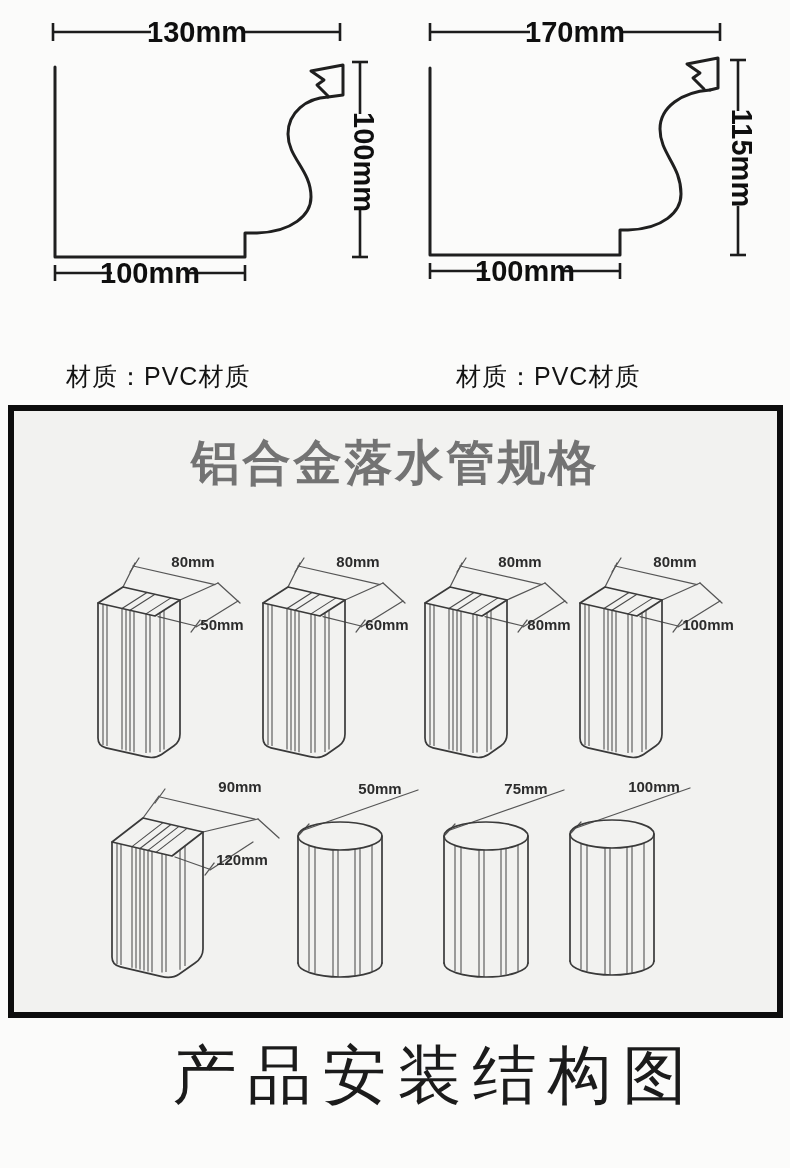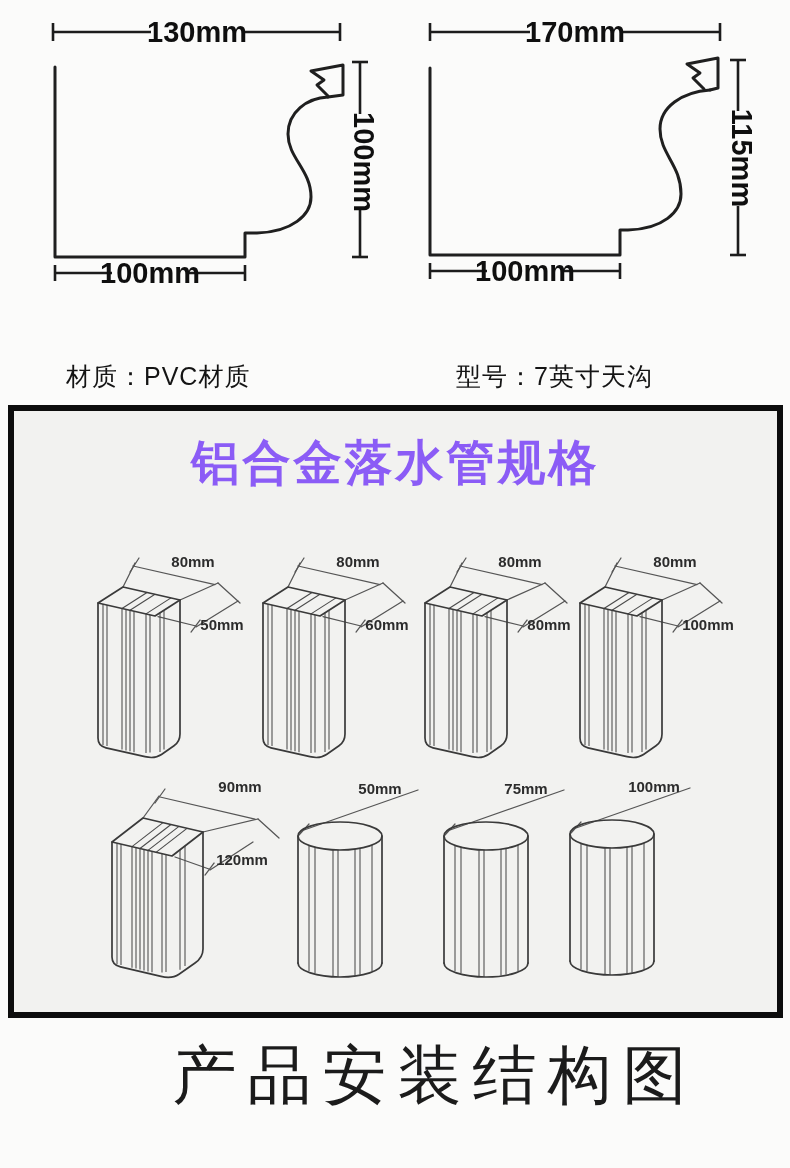--- a/index.html
+++ b/index.html
@@ -9,21 +9,21 @@
   svg text{font-family:"Liberation Sans","DejaVu Sans",sans-serif;}
 
   
   .g-dim{stroke:#1c1c1c;stroke-width:2.6;fill:none;stroke-linecap:butt;}
   .g-profile{stroke:#1f1f1f;stroke-width:3;fill:none;stroke-linejoin:round;stroke-linecap:round;}
   .g-label{font-size:29px;font-weight:bold;fill:#0f0f0f;}
   .spec-text{position:absolute;font-size:25px;line-height:32px;color:#141414;letter-spacing:1px;white-space:pre;}
 
   
   .spec-box{position:absolute;left:8px;top:405px;width:775px;height:613px;border:6px solid #0d0d0d;background:#f2f2f0;box-sizing:border-box;}
-  .spec-title{margin-top:20px;text-align:center;font-size:48px;font-weight:bold;color:#8b5cf6;letter-spacing:3px;}
+  .spec-title{margin-top:20px;text-align:center;font-size:48px;font-weight:bold;color:#737373;letter-spacing:3px;}
 
   
   .p-line{stroke:#3a3a3a;stroke-width:1.7;fill:none;stroke-linejoin:round;stroke-linecap:round;}
   .p-stripe{stroke:#4a4a4a;stroke-width:1.05;fill:none;}
   .p-dim{stroke:#555;stroke-width:1.25;fill:none;stroke-linecap:round;}
   .p-label{font-size:15px;font-weight:bold;fill:#2c2c2c;}
 
   .footer-caption{position:absolute;left:0;top:1032px;width:790px;text-align:center;
     font-family:"Liberation Serif","DejaVu Serif",serif;font-size:64px;color:#1b1b1b;letter-spacing:11px;margin-left:40px;}
 </style>
@@ -84,21 +84,20 @@
     <text class="g-label" transform="translate(312,148) rotate(90)" text-anchor="middle">115mm</text>
     <g class="g-dim">
       <path d="M10,253 V269"></path>
         <path d="M200,253 V269"></path>
       <path d="M10,261 H67"></path>
         <path d="M143,261 H200"></path>
     </g>
     <text class="g-label" x="105" y="271" text-anchor="middle">100mm</text>
   </svg>
   <div class="spec-text" style="left:456px;top:296px">
-    <div>型号：7英寸天沟</div>
     <div>材质：PVC材质</div>
   </div>
 
   <div class="spec-box">
     <div class="spec-title">铝合金落水管规格</div>
   </div>
 
   <svg style="left:14px;top:411px" width="763" height="596" viewBox="0 0 763 596">
     <defs>
 

